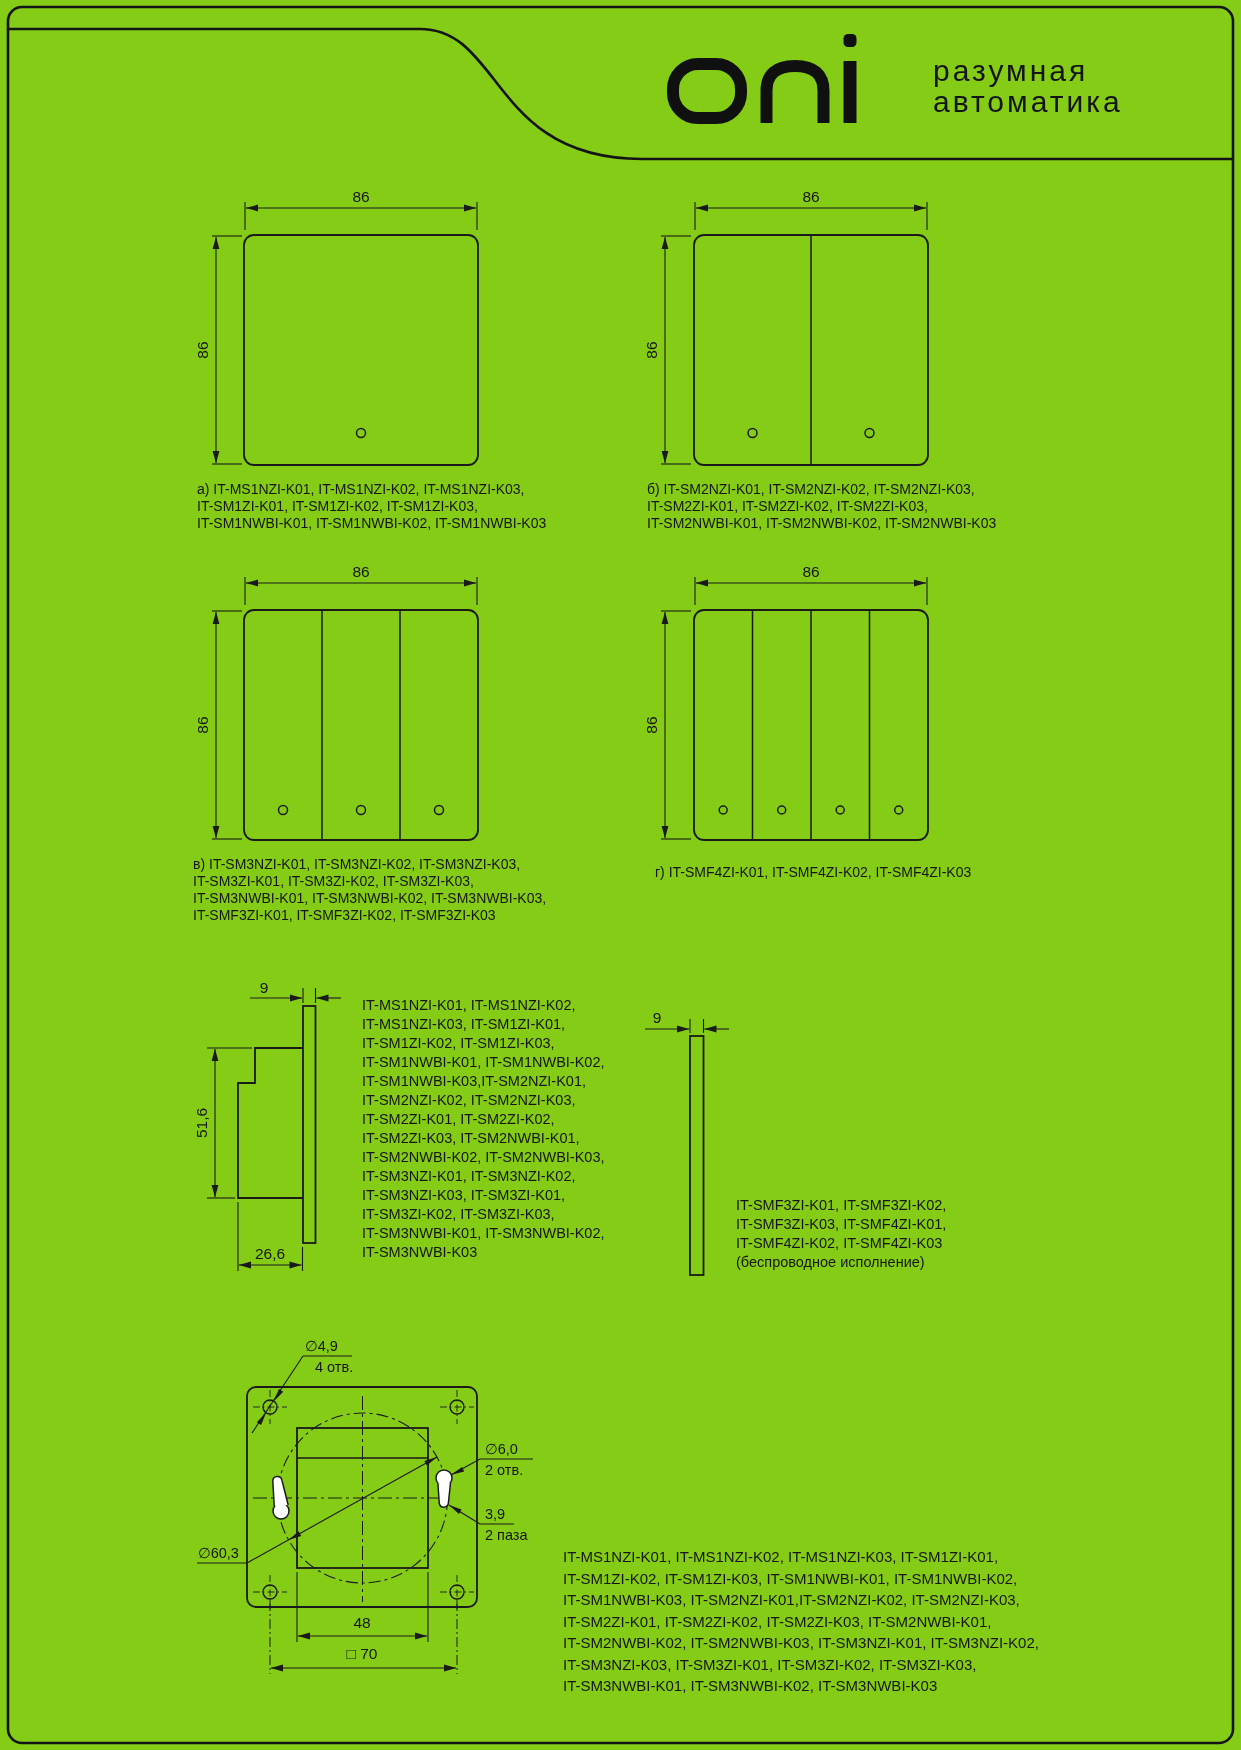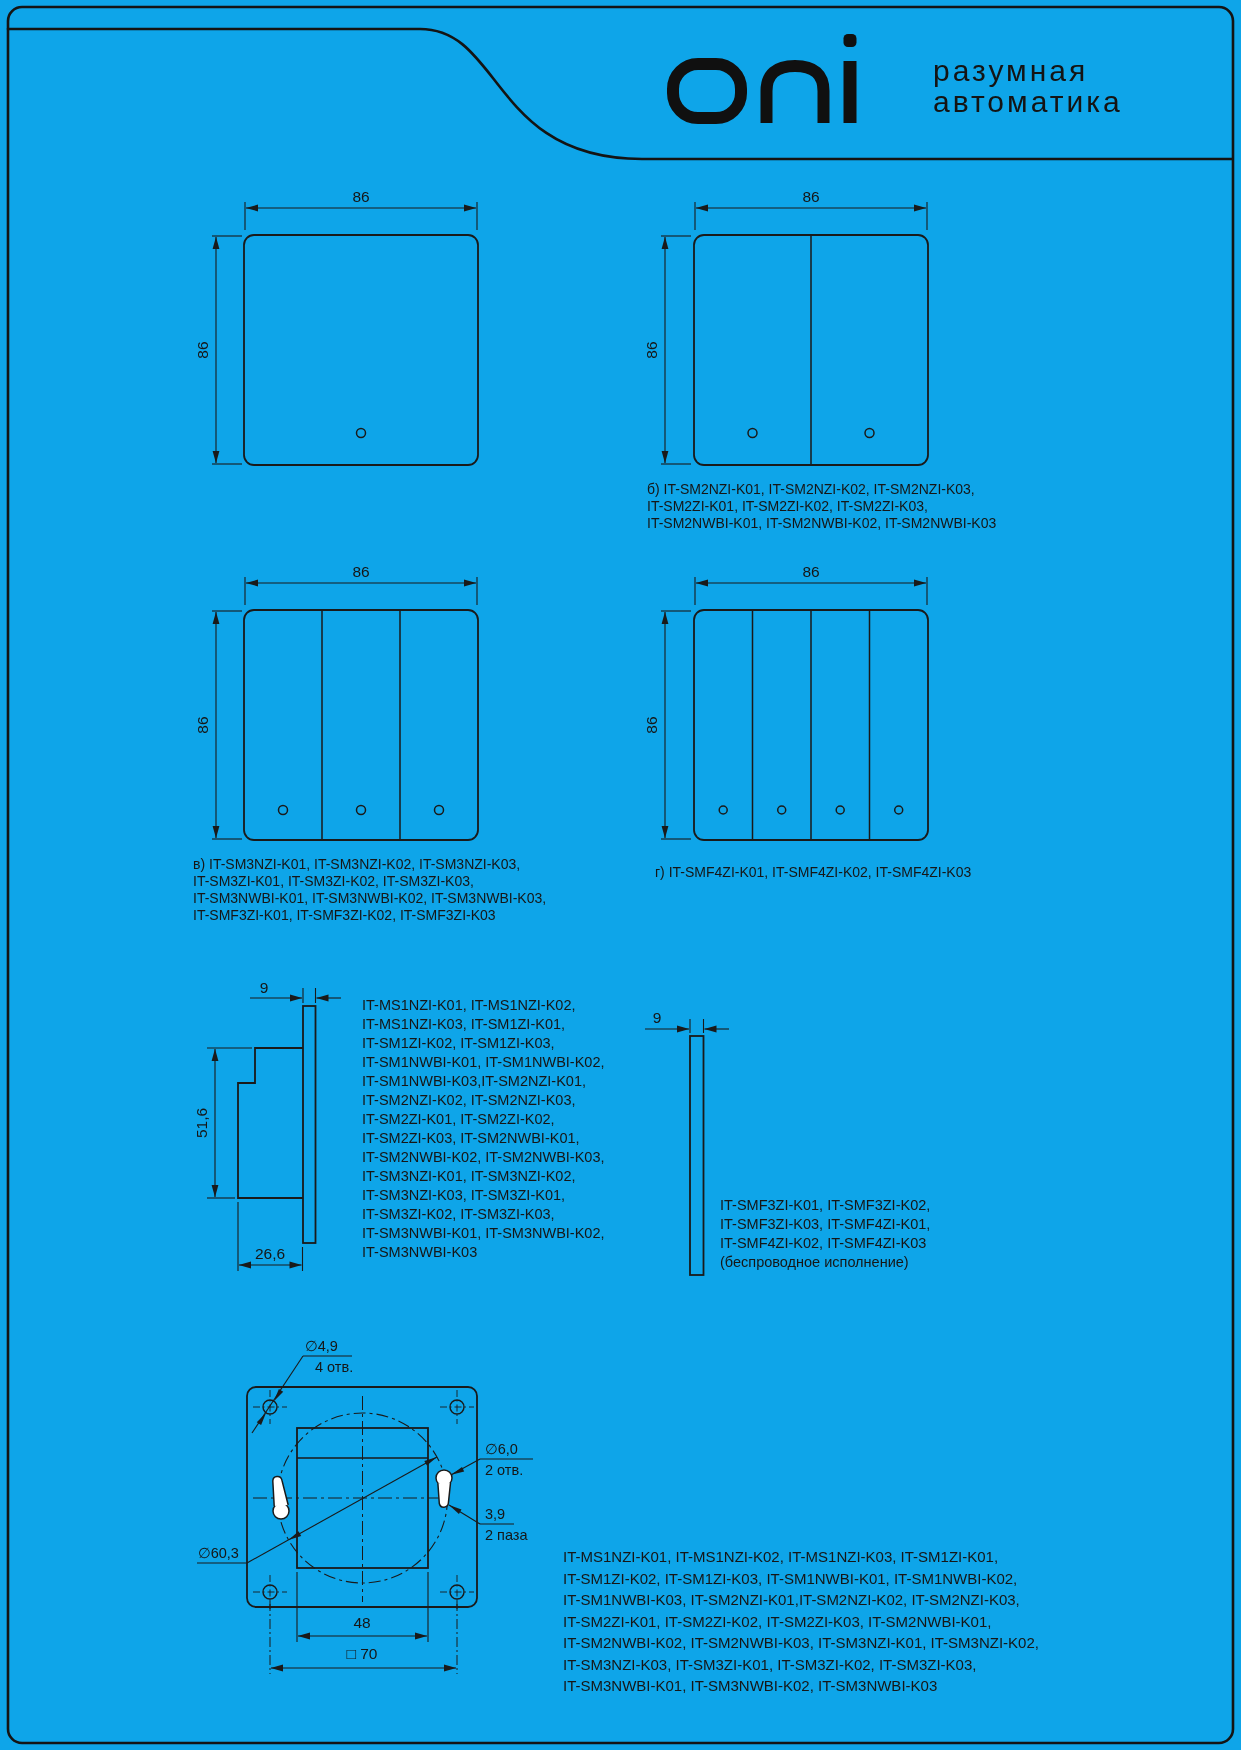--- a/index.html
+++ b/index.html
@@ -1,16 +1,16 @@
 <!DOCTYPE html>
 <html><head>
 <meta charset="utf-8">
 <style>
   html,body{margin:0;padding:0;background:#e8e8e8;}
-  .page{position:relative;width:1241px;height:1750px;background:#0ea5e9;overflow:hidden;
+  .page{position:relative;width:1241px;height:1750px;background:#84cc16;overflow:hidden;
         font-family:"Liberation Sans","DejaVu Sans",sans-serif;color:#161616;}
   svg.sheet{position:absolute;left:0;top:0;}
   .txt{position:absolute;white-space:pre-line;color:#161616;}
   .dimc{position:absolute;transform:translate(-50%,-50%);font-size:15.5px;white-space:nowrap;}
   .dimv{position:absolute;transform:translate(-50%,-50%) rotate(-90deg);font-size:15.5px;white-space:nowrap;}
   .lbl{position:absolute;font-size:14.5px;white-space:nowrap;}
   .caption{font-size:14px;line-height:17px;}
   .models{font-size:14.5px;line-height:19px;}
   .bigblock{font-size:15px;line-height:21.5px;}
   .tagline{font-size:30px;line-height:31px;letter-spacing:3px;color:#141414;}
@@ -198,20 +198,23 @@
 
 <div class="dimc" style="left:361px;top:197px;">86</div>
 <div class="dimv" style="left:203px;top:350px;">86</div>
 <div class="dimc" style="left:811px;top:197px;">86</div>
 <div class="dimv" style="left:652px;top:350px;">86</div>
 <div class="dimc" style="left:361px;top:572px;">86</div>
 <div class="dimv" style="left:203px;top:725px;">86</div>
 <div class="dimc" style="left:811px;top:572px;">86</div>
 <div class="dimv" style="left:652px;top:725px;">86</div>
 
+<div class="txt caption" style="left:197px;top:481px;width:440px;">а) IT-MS1NZI-K01, IT-MS1NZI-K02, IT-MS1NZI-K03,
+IT-SM1ZI-K01, IT-SM1ZI-K02, IT-SM1ZI-K03,
+IT-SM1NWBI-K01, IT-SM1NWBI-K02, IT-SM1NWBI-K03</div>
 <div class="txt caption" style="left:647px;top:481px;width:440px;">б) IT-SM2NZI-K01, IT-SM2NZI-K02, IT-SM2NZI-K03,
 IT-SM2ZI-K01, IT-SM2ZI-K02, IT-SM2ZI-K03,
 IT-SM2NWBI-K01, IT-SM2NWBI-K02, IT-SM2NWBI-K03</div>
 <div class="txt caption" style="left:193px;top:856px;width:440px;">в) IT-SM3NZI-K01, IT-SM3NZI-K02, IT-SM3NZI-K03,
 IT-SM3ZI-K01, IT-SM3ZI-K02, IT-SM3ZI-K03,
 IT-SM3NWBI-K01, IT-SM3NWBI-K02, IT-SM3NWBI-K03,
 IT-SMF3ZI-K01, IT-SMF3ZI-K02, IT-SMF3ZI-K03</div>
 <div class="txt caption" style="left:655px;top:864px;width:440px;">г) IT-SMF4ZI-K01, IT-SMF4ZI-K02, IT-SMF4ZI-K03</div>
 
 <div class="dimc" style="left:264px;top:988px;">9</div>
@@ -226,21 +229,21 @@
 IT-SM1NWBI-K03,IT-SM2NZI-K01,
 IT-SM2NZI-K02, IT-SM2NZI-K03,
 IT-SM2ZI-K01, IT-SM2ZI-K02,
 IT-SM2ZI-K03, IT-SM2NWBI-K01,
 IT-SM2NWBI-K02, IT-SM2NWBI-K03,
 IT-SM3NZI-K01, IT-SM3NZI-K02,
 IT-SM3NZI-K03, IT-SM3ZI-K01,
 IT-SM3ZI-K02, IT-SM3ZI-K03,
 IT-SM3NWBI-K01, IT-SM3NWBI-K02,
 IT-SM3NWBI-K03</div>
-<div class="txt models" style="left:720px;top:1196px;width:330px;">IT-SMF3ZI-K01, IT-SMF3ZI-K02,
+<div class="txt models" style="left:736px;top:1196px;width:330px;">IT-SMF3ZI-K01, IT-SMF3ZI-K02,
 IT-SMF3ZI-K03, IT-SMF4ZI-K01,
 IT-SMF4ZI-K02, IT-SMF4ZI-K03
 (беспроводное исполнение)</div>
 
 <div class="lbl" style="left:305px;top:1338px;">∅4,9</div>
 <div class="lbl" style="left:307px;top:1359px;margin-left:8px;">4 отв.</div>
 <div class="lbl" style="left:485px;top:1441px;">∅6,0</div>
 <div class="lbl" style="left:485px;top:1462px;">2 отв.</div>
 <div class="lbl" style="left:485px;top:1506px;">3,9</div>
 <div class="lbl" style="left:485px;top:1527px;">2 паза</div>

